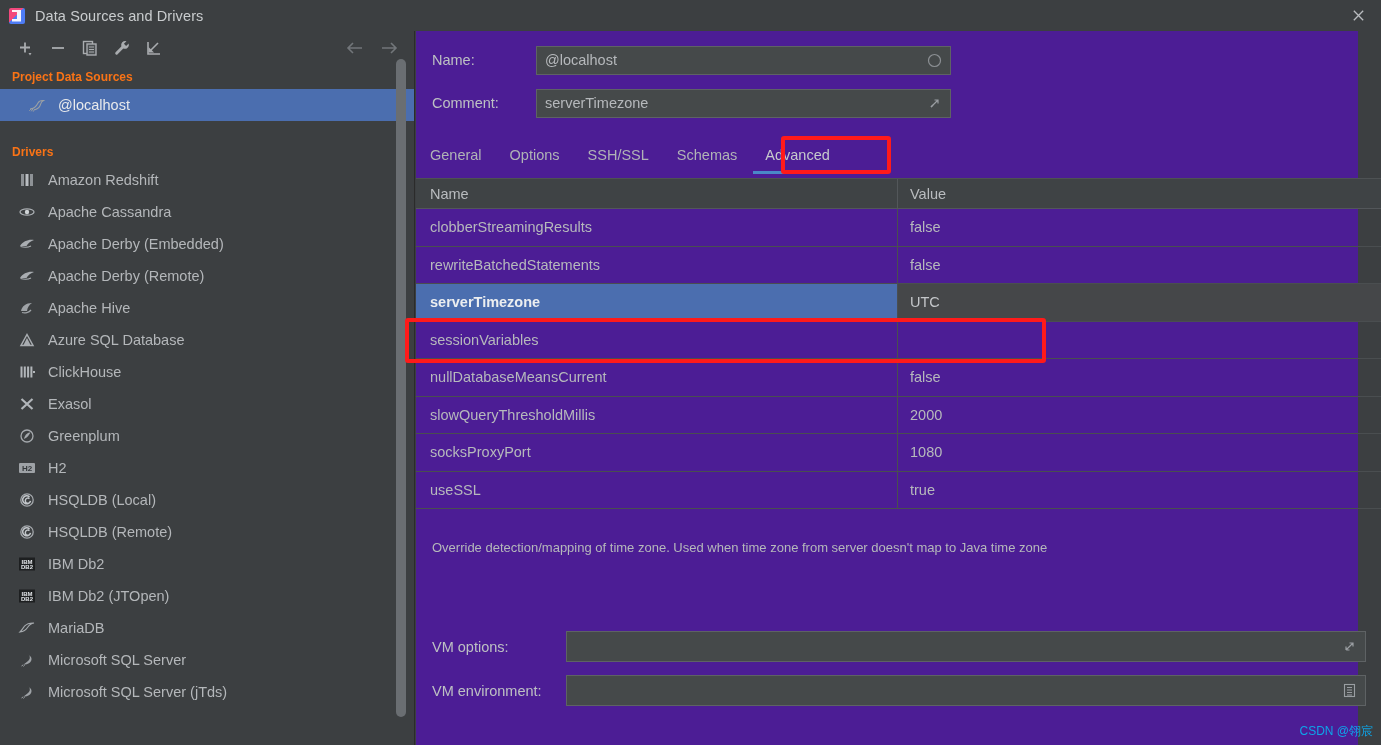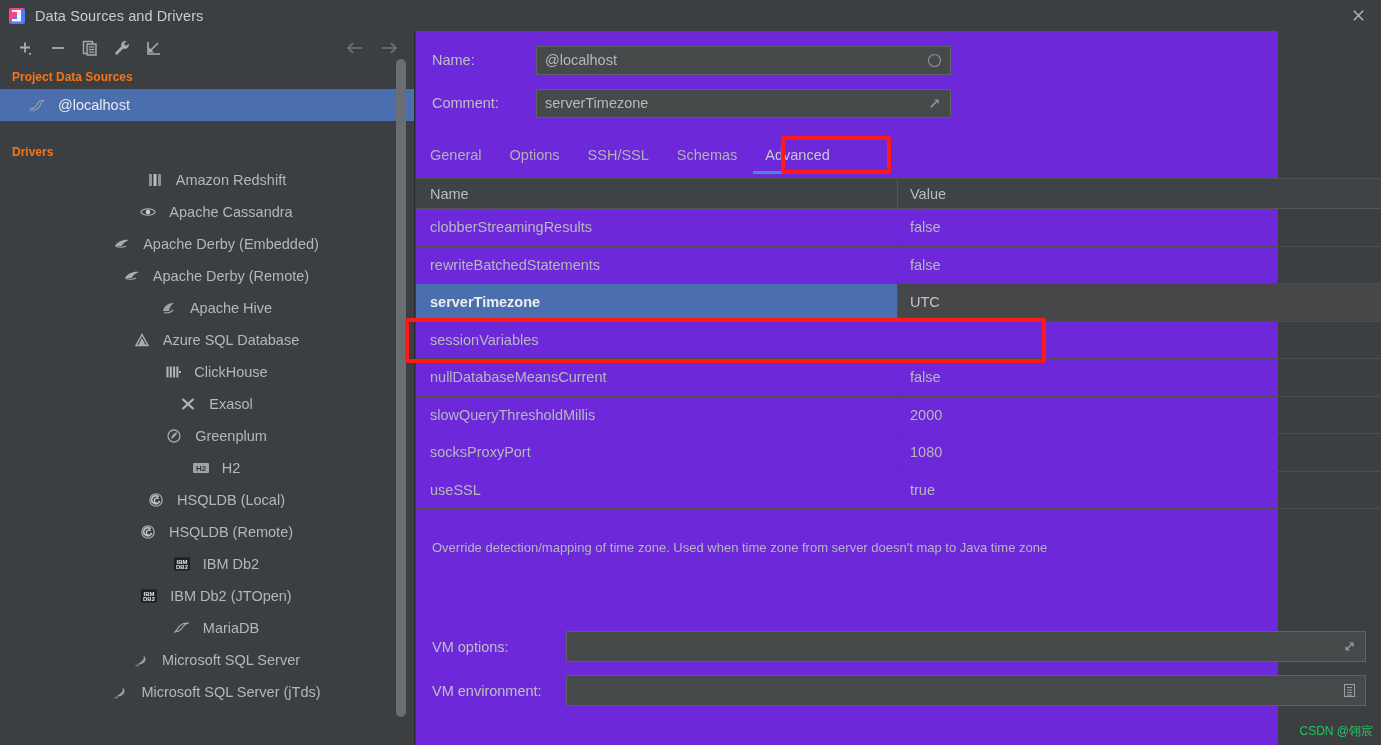--- a/index.html
+++ b/index.html
@@ -73,30 +73,30 @@
   .tree-row {
     height: 32px; display: flex; align-items: center;
     padding-left: 26px; font-size: 14.5px; color: #b4b7ba;
     white-space: nowrap;
   }
   .tree-row.selected { background: #4b6eaf; color: #e8eaec; }
   .tree-row .t-icon {
     width: 22px; height: 18px; margin-right: 10px; flex: none;
     display: flex; align-items: center; justify-content: center;
   }
-  .drivers-block .tree-row { height: 32px; padding-left: 16px; justify-content: center; }
+  .drivers-block .tree-row { height: 32px; padding-left: 16px; }
   .left-scroll-thumb {
     position: absolute; right: 8px; top: 28px; width: 10px; height: 658px;
     background: #6a6e72; border-radius: 5px;
   }
 
   
   .right-panel {
-    position: absolute; left: 416px; top: 31px; width: 862px; height: 714px;
-    background: #6d28d9;
+    position: absolute; left: 416px; top: 31px; width: 942px; height: 714px;
+    background: #4c1d95;
   }
   .field-row {
     display: flex; align-items: center; height: 30px; margin-left: 16px;
   }
   .field-label {
     width: 104px; font-size: 14.5px; color: #bdc0c3; flex: none;
   }
   .field-input {
     position: relative; height: 29px; background: #45494a;
     border: 1px solid #5e6264; display: flex; align-items: center;
@@ -161,21 +161,21 @@
   }
 
   
   .anno {
     position: absolute; border: 4px solid #ff1a1a; border-radius: 3px;
     pointer-events: none;
   }
 
   .watermark {
     position: absolute; right: 8px; bottom: 5px;
-    font-size: 12px; color: #22c55e;
+    font-size: 12px; color: #0ea5e9;
   }
 </style>
 </head>
 <body>
 
 <div class="window">
 
   <div class="titlebar">
     <div class="titlebar-icon"></div>
     <div class="titlebar-title">Data Sources and Drivers</div>

